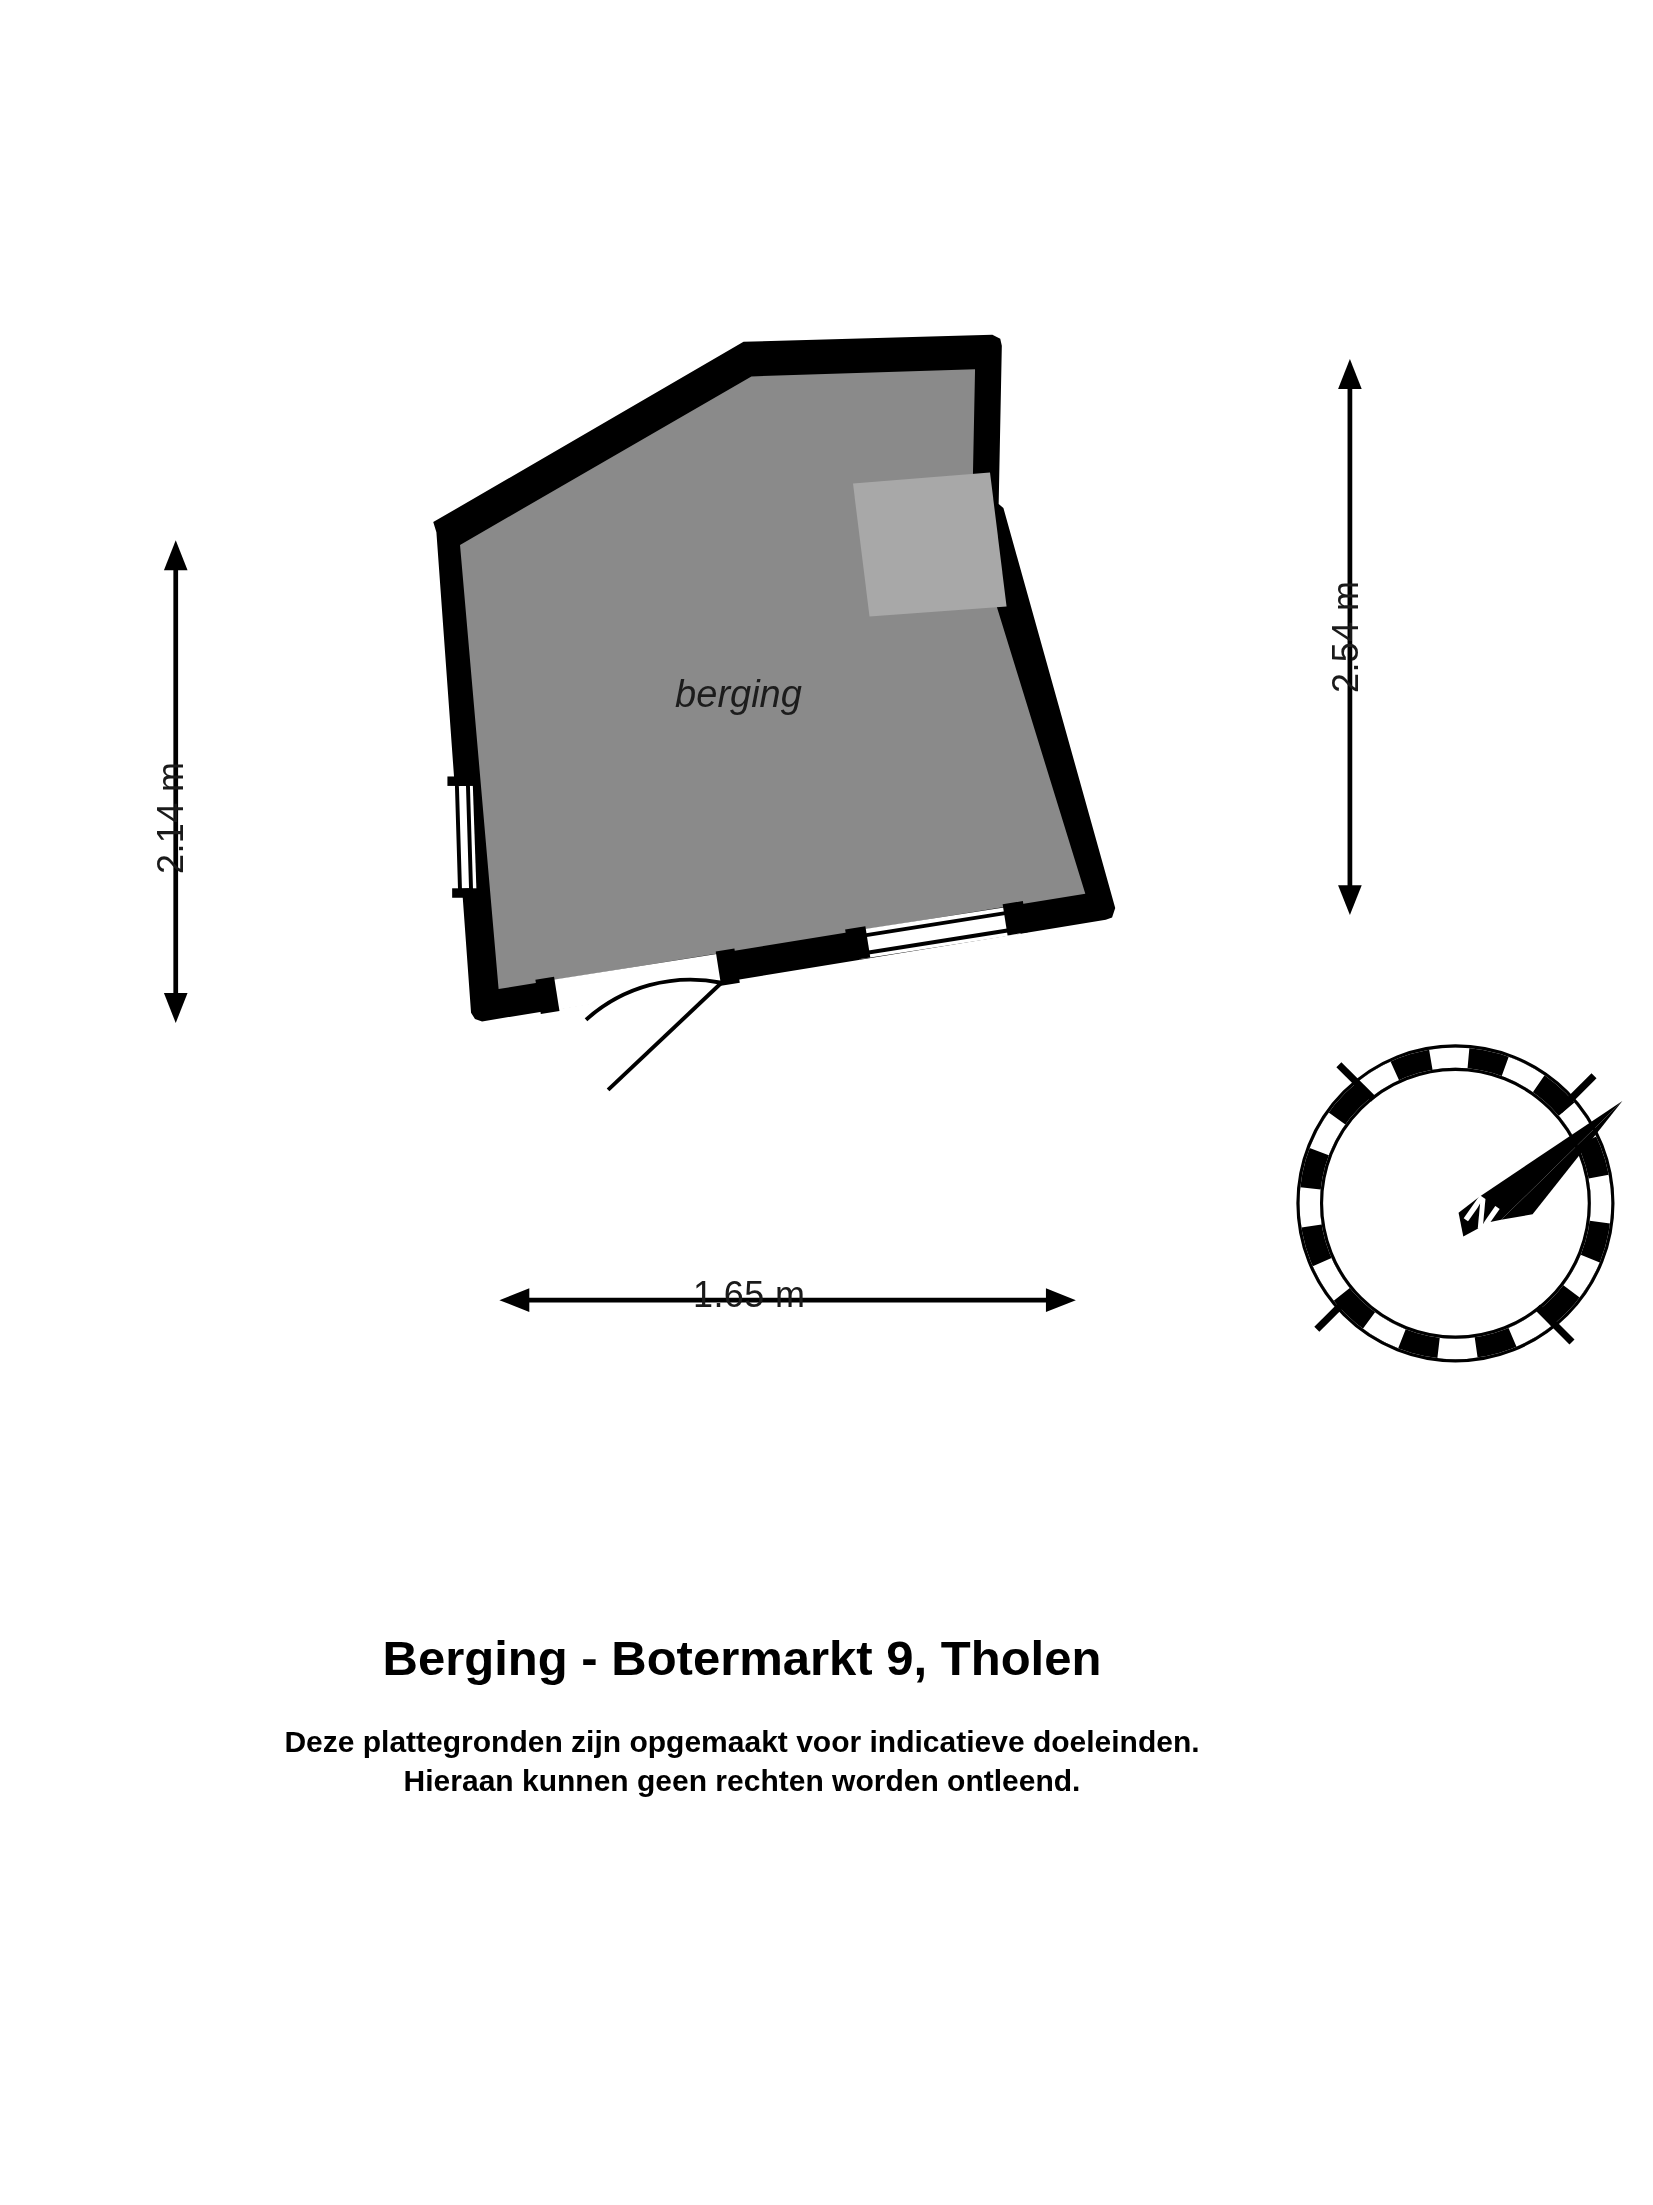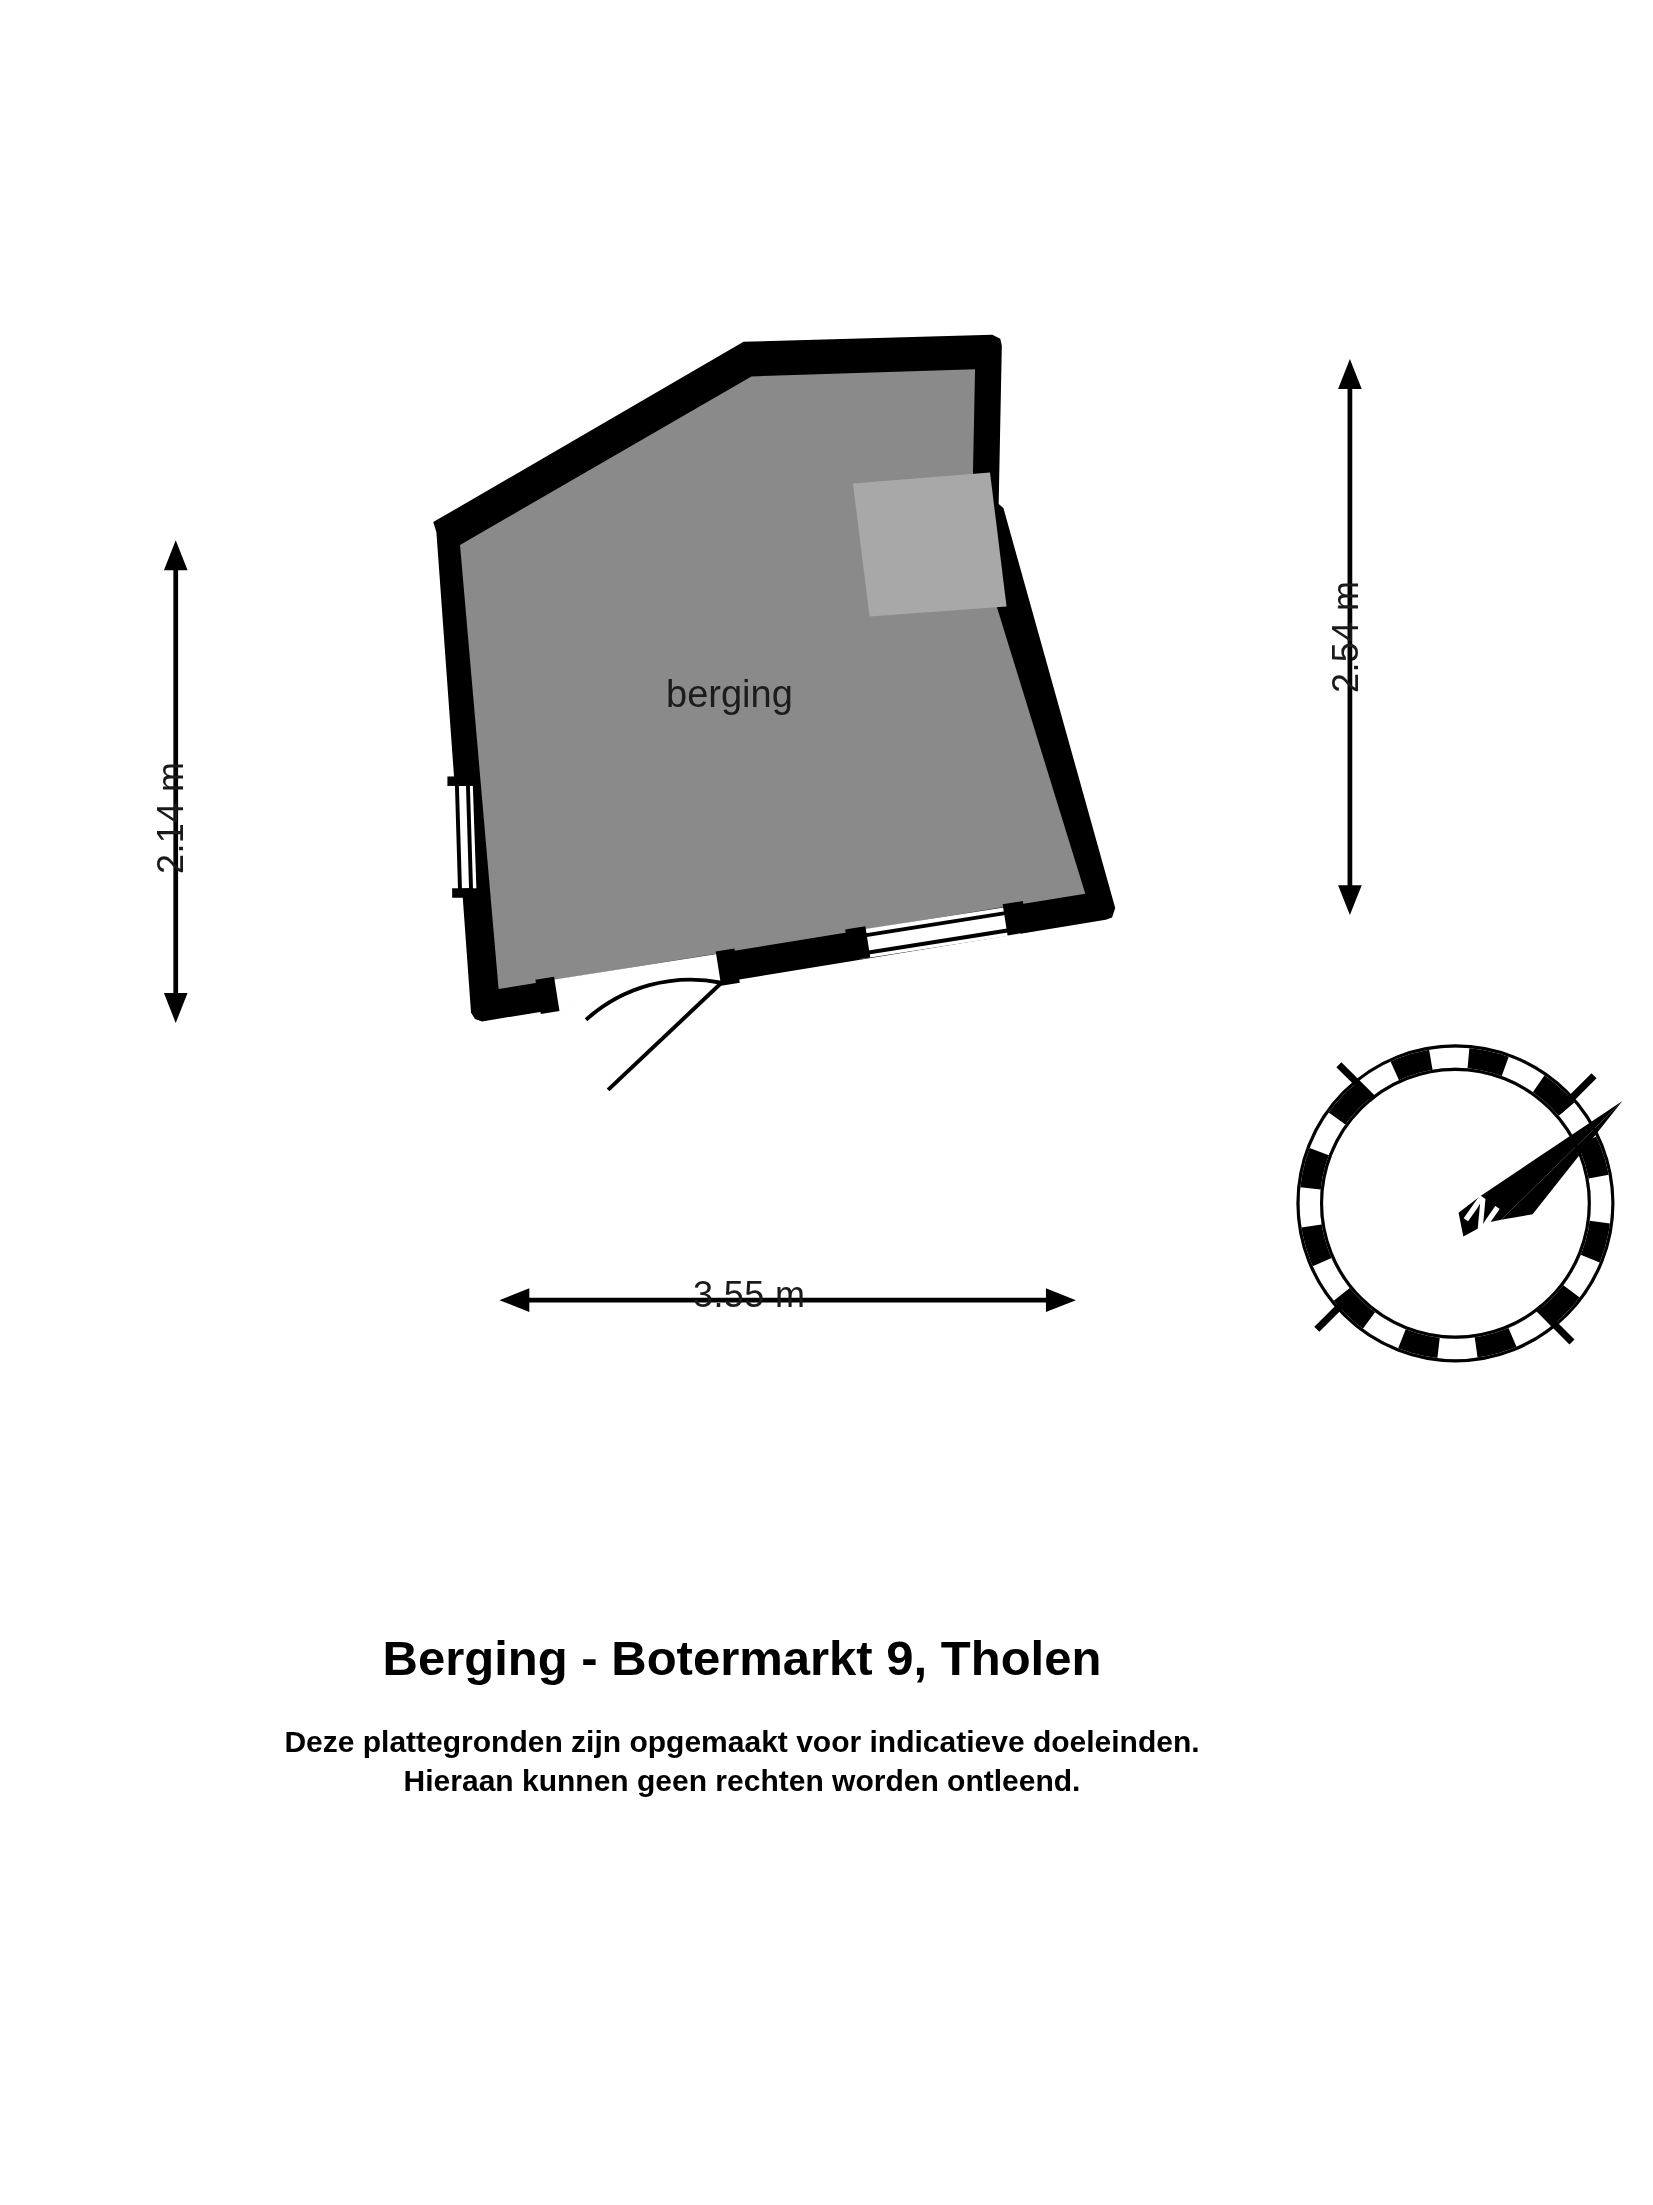--- a/index.html
+++ b/index.html
@@ -33,26 +33,28 @@
     white-space: nowrap;
   }
   .dim-label.vertical {
     transform-origin: 0 0;
     transform: rotate(-90deg);
   }
 
   
   #room-label {
     position: absolute;
-    left: 666px;
+    left: 636px;
     top: 673px;
     width: 205px;
+    text-align: center;
     font-size: 38px;
     color: #1c1c1c;
     white-space: nowrap;
+    font-style: italic;
   }
 
   
   #footer {
     position: absolute;
     left: 0;
     top: 1630px;
     width: 1484px;
     text-align: center;
   }
@@ -149,21 +151,21 @@
     <text x="1878" y="1558" font-family="Liberation Sans, sans-serif" font-size="52" font-weight="bold" fill="#ffffff" text-anchor="middle" transform="rotate(35 1878 1546)">N</text>
   </g>
 </svg>
 
 <div id="room-label">berging</div>
 
 <div class="dim-label vertical" style="left: 150px; top: 874px;">2.14 m</div>
 
 <div class="dim-label vertical" style="left: 1325px; top: 693px;">2.54 m</div>
 
-<div class="dim-label" style="left: 693px; top: 1274px;">3.55 m</div>
+<div class="dim-label" style="left: 693px; top: 1274px;">1.65 m</div>
 
 <div id="footer">
   <div id="footer-title">Berging - Botermarkt 9, Tholen</div>
   <div id="footer-disclaimer">
     <span class="disc-line">Deze plattegronden zijn opgemaakt voor indicatieve doeleinden.</span>
     <span class="disc-line">Hieraan kunnen geen rechten worden ontleend.</span>
   </div>
 </div>
 
 

